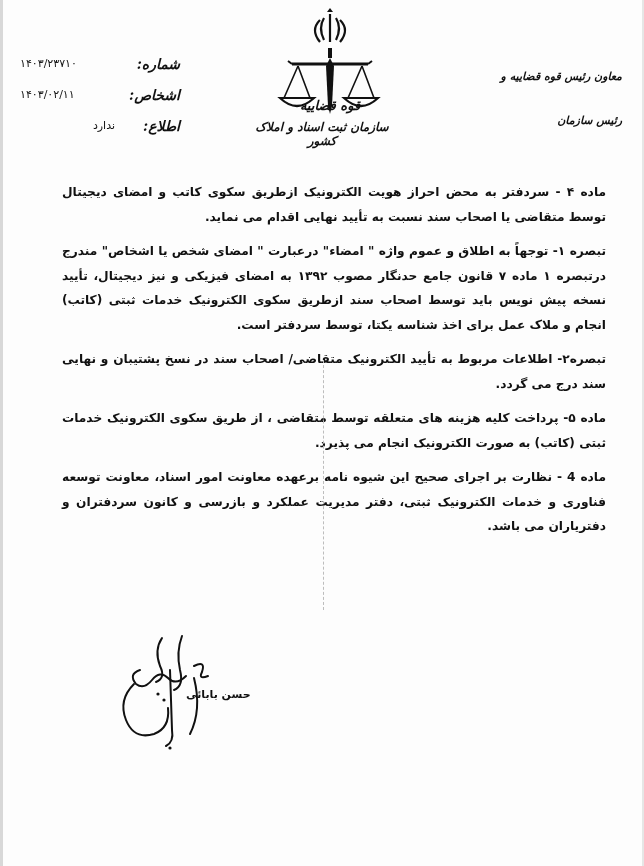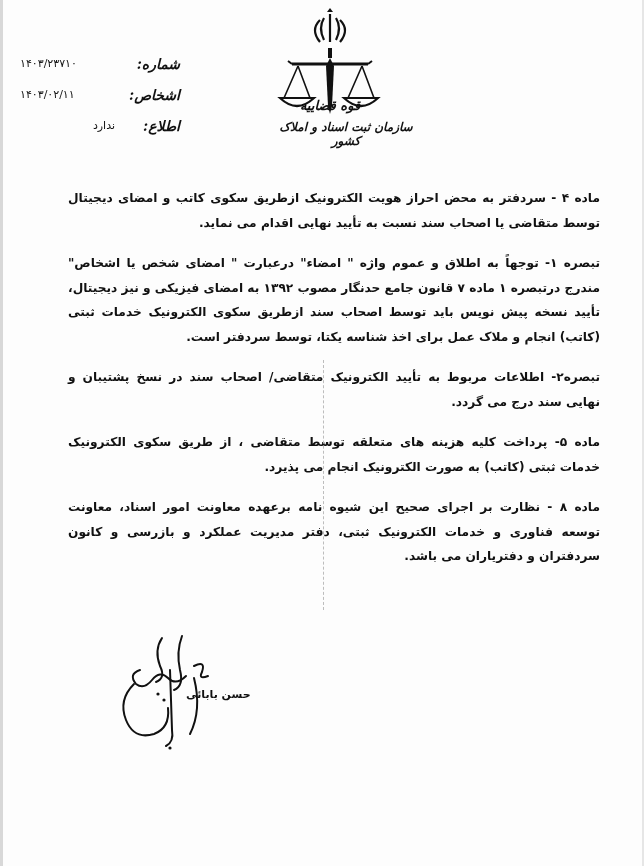--- a/index.html
+++ b/index.html
@@ -14,29 +14,29 @@
   
   .meta { position: absolute; left: 20px; top: 48px; width: 160px; }
   .meta-row { display: flex; justify-content: space-between; align-items: center; height: 31px; direction: rtl; }
   .meta-label { font-family: "DejaVu Serif", serif; font-style: italic; font-weight: bold; font-size: 14px; width: 55px; text-align: right; }
   .meta-value { font-family: "DejaVu Sans", sans-serif; font-size: 11px; direction: ltr; text-align: left; width: 95px; letter-spacing: 0.5px; }
   .meta-value.rtl { direction: rtl; text-align: right; padding-right: 8px; }
 
   
   .emblem { position: absolute; left: 270px; top: 6px; width: 120px; height: 150px; }
   .org1 { position: absolute; left: 290px; top: 98px; width: 80px; text-align: center; font-family: "DejaVu Serif", serif; font-style: italic; font-weight: bold; font-size: 13px; direction: rtl; }
-  .org2 { position: absolute; left: 264px; top: 120px; width: 164px; text-align: center; font-family: "DejaVu Serif", serif; font-style: italic; font-weight: bold; font-size: 12px; direction: rtl; }
+  .org2 { position: absolute; left: 240px; top: 120px; width: 164px; text-align: center; font-family: "DejaVu Serif", serif; font-style: italic; font-weight: bold; font-size: 12px; direction: rtl; }
 
   
   .recipient { position: absolute; right: 22px; top: 70px; width: 140px; direction: rtl; text-align: right; font-family: "DejaVu Serif", serif; font-style: italic; font-weight: bold; font-size: 11px; }
   .recipient div { height: 44px; }
 
   
   .body-text { position: absolute; left: 52px; right: 28px; top: 170px; direction: rtl; text-align: justify; font-family: "DejaVu Sans", sans-serif; font-weight: bold; font-size: 12.2px; line-height: 24.5px; }
-  .para { margin: 16px; text-align-last: right; }
+  .para { margin: 10px; text-align-last: right; }
 
   .fold-line { position: absolute; left: 323px; top: 360px; width: 0; height: 250px; border-left: 1px dashed #bdbdbd; }
 
   
   .signature { position: absolute; left: 110px; top: 630px; width: 120px; height: 120px; }
   .signer { position: absolute; left: 186px; top: 688px; font-family: "DejaVu Sans", sans-serif; font-weight: bold; font-size: 11px; direction: rtl; }
 </style>
 </head>
 <body>
 
@@ -78,27 +78,31 @@
 
     <path d="M28 60 L14 92 M28 60 L40 92" stroke="#111" stroke-width="1.6" fill="none"></path>
     <path d="M10 92 Q27 108 44 92 Z" fill="none" stroke="#111" stroke-width="2.2"></path>
 
     <path d="M92 60 L78 92 M92 60 L104 92" stroke="#111" stroke-width="1.6" fill="none"></path>
     <path d="M74 92 Q91 108 108 92 Z" fill="none" stroke="#111" stroke-width="2.2"></path>
   </svg>
   <div class="org1">قوه قضاییه</div>
   <div class="org2">سازمان ثبت اسناد و املاک کشور</div>
 
+  <div class="recipient">
+    <div>معاون رئیس قوه قضاییه و</div>
+    <div>رئیس سازمان</div>
+  </div>
 
   <div class="body-text">
     <p class="para">ماده ۴ - سردفتر به محض احراز هویت الکترونیک ازطریق سکوی کاتب و امضای دیجیتال توسط متقاضی یا اصحاب سند نسبت به تأیید نهایی اقدام می نماید.</p>
     <p class="para">تبصره ۱- توجهاً به اطلاق و عموم واژه " امضاء" درعبارت " امضای شخص یا اشخاص" مندرج درتبصره ۱ ماده ۷ قانون جامع حدنگار مصوب ۱۳۹۲ به امضای فیزیکی و نیز دیجیتال، تأیید نسخه پیش نویس باید توسط اصحاب سند ازطریق سکوی الکترونیک خدمات ثبتی (کاتب) انجام و ملاک عمل برای اخذ شناسه یکتا، توسط سردفتر است.</p>
     <p class="para">تبصره۲- اطلاعات مربوط به تأیید الکترونیک متقاضی/ اصحاب سند در نسخ پشتیبان و نهایی سند درج می گردد.</p>
     <p class="para">ماده ۵- پرداخت کلیه هزینه های متعلقه توسط متقاضی ، از طریق سکوی الکترونیک خدمات ثبتی (کاتب) به صورت الکترونیک انجام می پذیرد.</p>
-    <p class="para">ماده ۸ - نظارت بر اجرای صحیح این شیوه نامه برعهده معاونت امور اسناد، معاونت توسعه فناوری و خدمات الکترونیک ثبتی، دفتر مدیریت عملکرد و بازرسی و کانون سردفتران و دفتریاران می باشد.</p>
+    <p class="para">ماده 4 - نظارت بر اجرای صحیح این شیوه نامه برعهده معاونت امور اسناد، معاونت توسعه فناوری و خدمات الکترونیک ثبتی، دفتر مدیریت عملکرد و بازرسی و کانون سردفتران و دفتریاران می باشد.</p>
   </div>
 
   <div class="fold-line"></div>
 
   <svg class="signature" viewBox="0 0 120 120">
     <g fill="none" stroke="#111" stroke-width="2" stroke-linecap="round">
       <path d="M52 8 Q44 20 50 36 Q56 48 46 52"></path>
       <path d="M72 6 Q66 22 70 40 Q74 56 64 60"></path>
       <path d="M30 40 Q18 44 26 54 Q34 60 42 50 Q50 40 58 48 Q66 56 76 46"></path>
       <path d="M24 54 Q8 70 16 90 Q24 110 44 104 Q60 98 58 78"></path>

